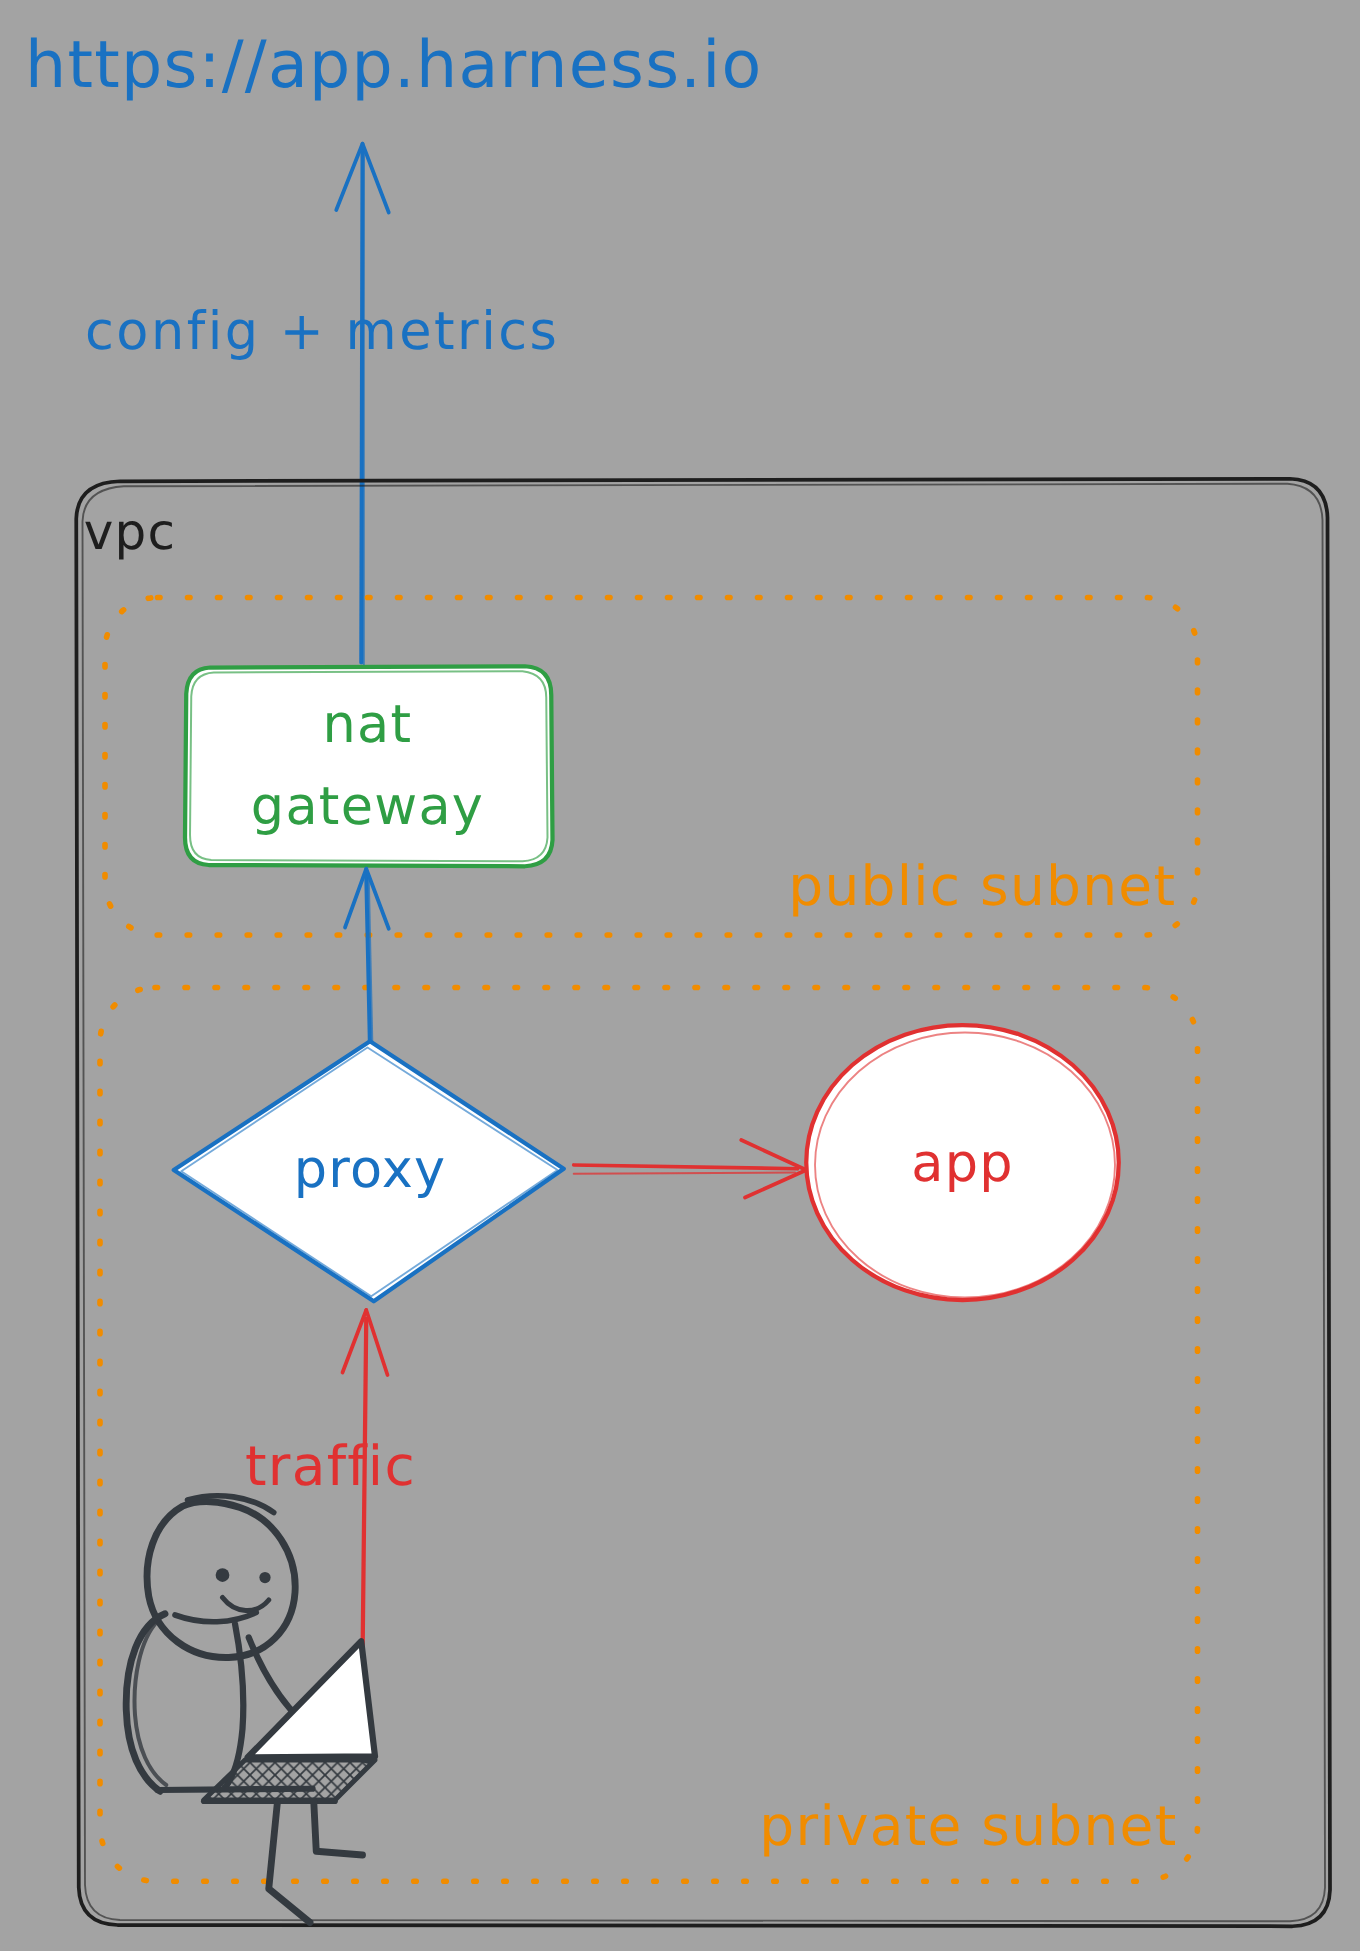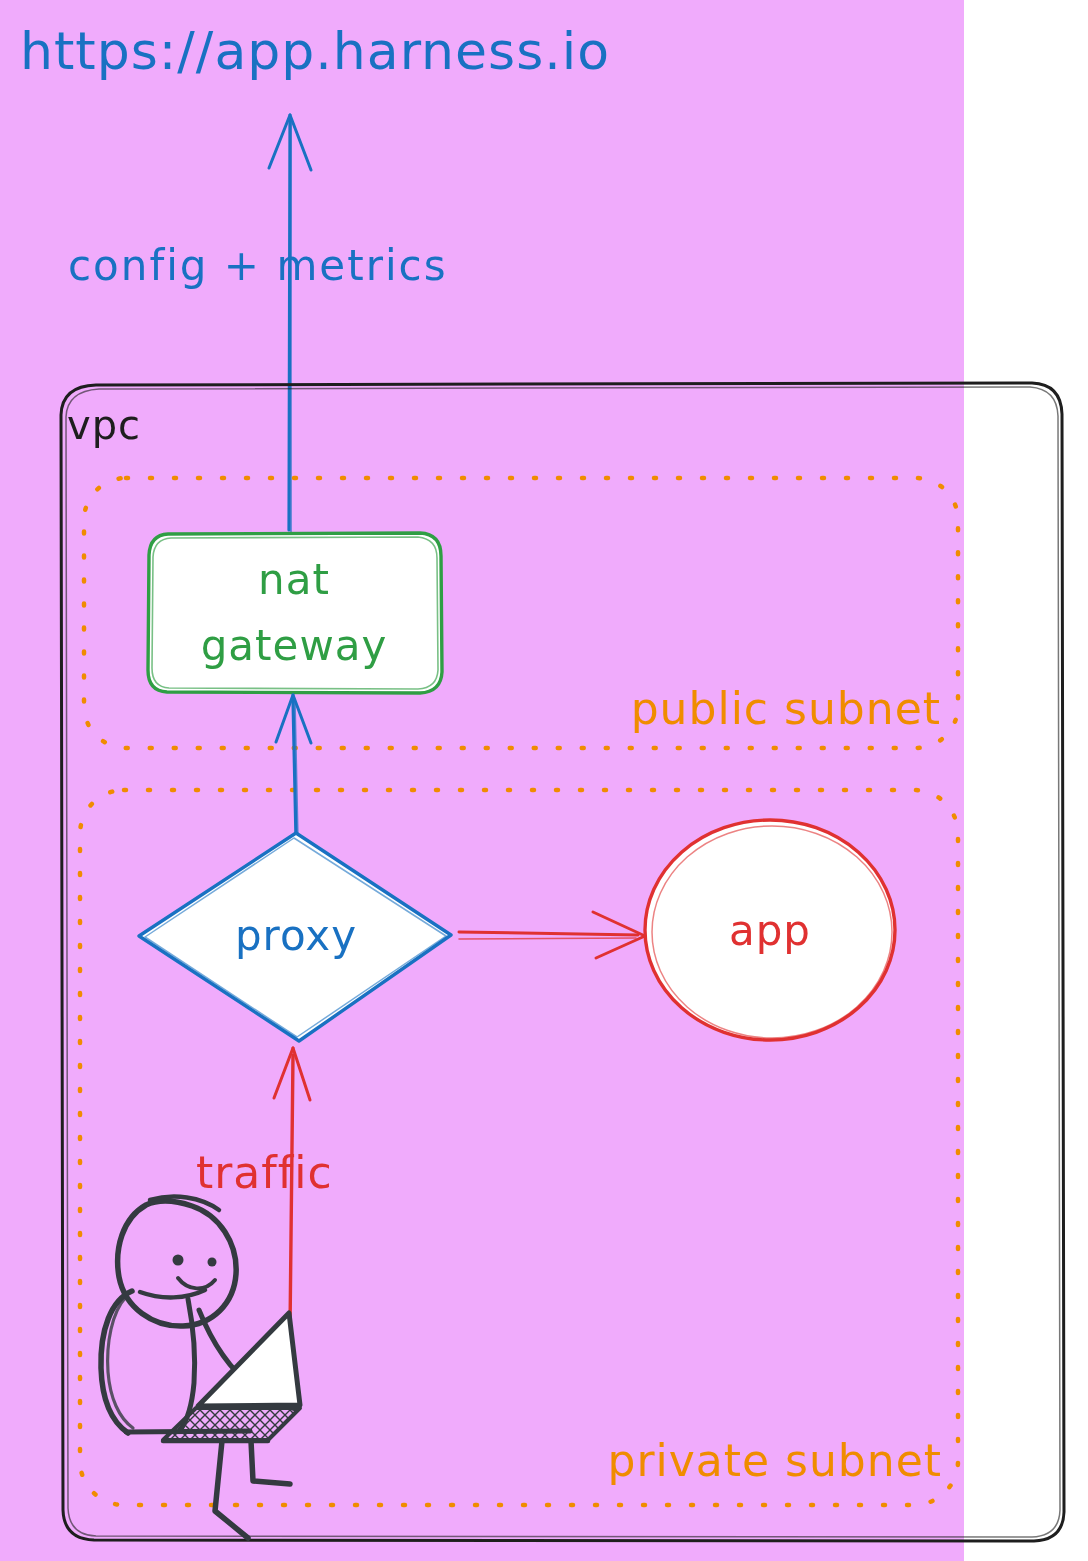--- a/index.html
+++ b/index.html
@@ -9,23 +9,23 @@
     background: #ffffff;
   }
   body {
     width: 1088px;
     height: 1561px;
     font-family: "DejaVu Sans", sans-serif;
     overflow: hidden;
   }
   #diagram-root {
     position: relative;
-    width: 964px;
+    width: 1088px;
     height: 1561px;
-    background: #f0abfc;
+    background: #a3a3a3;
   }
   svg#scene {
     position: absolute;
     top: 0;
     left: 0;
     width: 1088px;
     height: 1561px;
     display: block;
   }
   .hand-text {

